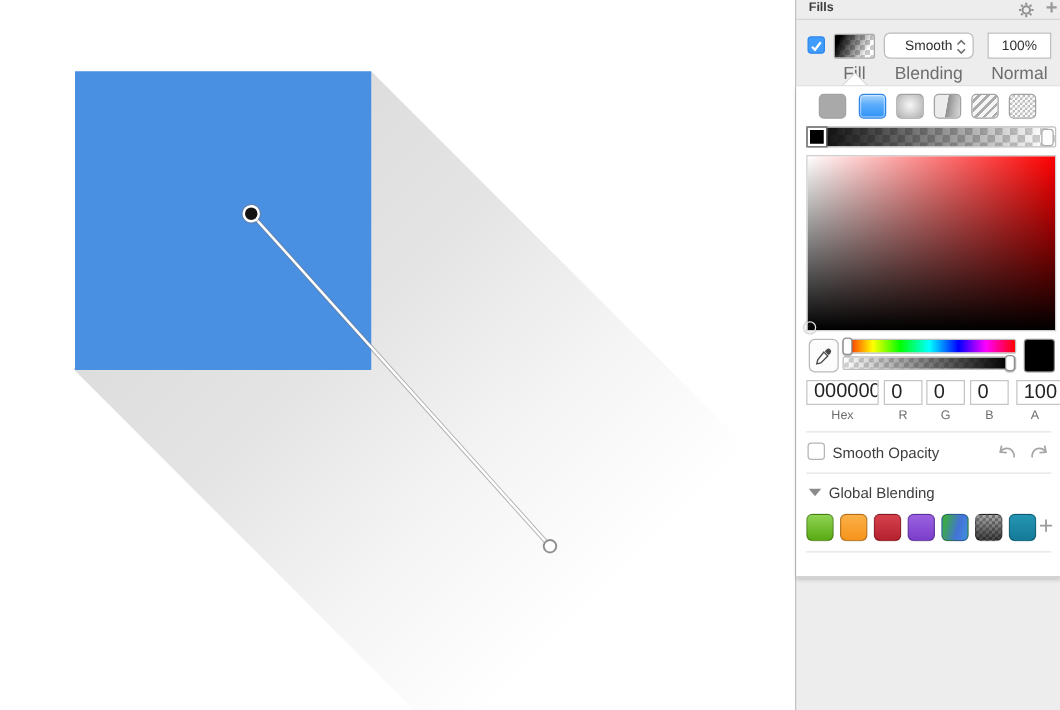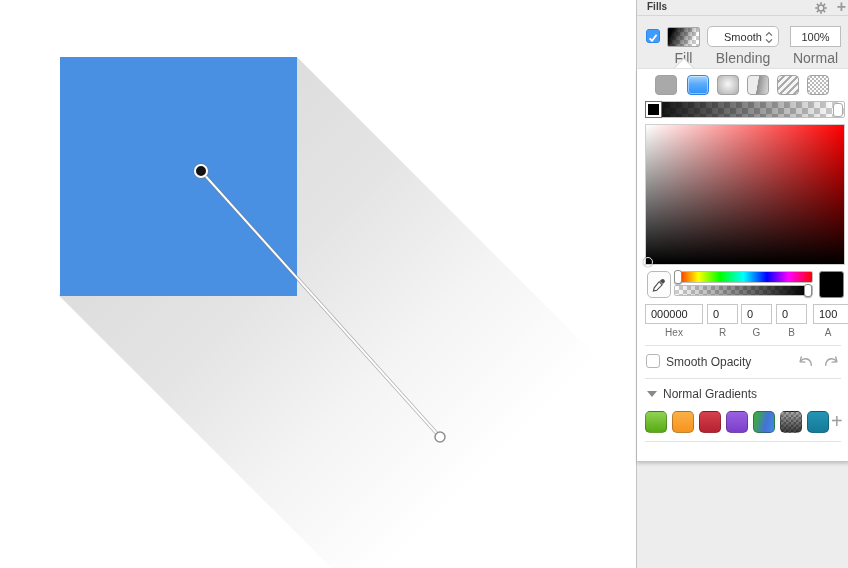--- a/index.html
+++ b/index.html
@@ -117,21 +117,21 @@
       linear-gradient(45deg,#cdcdcd 25%,transparent 25%,transparent 75%,#cdcdcd 75%),
       linear-gradient(45deg,#cdcdcd 25%,#fff 25%,#fff 75%,#cdcdcd 75%);
     background-size:100% 100%, 8px 8px, 8px 8px; background-position:0 0,0 0,4px 4px;
   }
   .alpha-handle { position:absolute; left:167px; top:215px; width:8px; height:13px; background:#fff;
     border:1px solid #8f8f8f; border-radius:3px; box-shadow:0 1px 1px rgba(0,0,0,0.3); z-index:2; }
   .color-well { position:absolute; left:182px; top:202px; width:25px; height:27px; background:#000;
     border:1px solid #8a8a8a; border-radius:3px; }
   
   .field { position:absolute; top:235px; height:20px; border:1px solid #c6c6c6; background:#fff;
-    font-size:11px; color:#222; padding-left:5px; font-family:inherit; }
+    font-size:16px; color:#222; padding-left:5px; font-family:inherit; }
   .f-hex { left:8px; width:58px; }
   .f-r { left:70px; width:31px; }
   .f-g { left:104px; width:31px; }
   .f-b { left:139px; width:31px; }
   .f-a { left:176px; width:52px; }
   .f-label { position:absolute; top:258px; font-size:10px; color:#6d6d6d; text-align:center; }
   .fl-hex { left:8px; width:58px; } .fl-r { left:70px; width:31px; } .fl-g { left:104px; width:31px; }
   .fl-b { left:139px; width:31px; } .fl-a { left:176px; width:30px; }
   .sep { position:absolute; left:8px; right:8px; height:1px; background:#e3e3e3; }
   .sep1 { top:276px; } .sep2 { top:309px; } .sep3 { top:372px; }
@@ -253,21 +253,21 @@
         <g transform="translate(17,0) scale(-1,1)">
           <path d="M3.4 7.4 C6 3.8 11.2 3.9 13.4 7.6 C14.1 8.8 14.4 10 14.3 11.4" fill="none" stroke="#a6a6a6" stroke-width="1.4" stroke-linecap="round"></path>
           <path d="M4.2 3 L3.2 7.7 L7.9 8.1" fill="none" stroke="#a6a6a6" stroke-width="1.4" stroke-linecap="round" stroke-linejoin="round"></path>
         </g>
       </svg>
 
       <div class="sep sep2"></div>
 
       <div class="section-row gg-row">
         <div class="tri-down"></div>
-        <div class="section-label">Normal Gradients</div>
+        <div class="section-label">Global Blending</div>
       </div>
       <div class="gswatch gs-0" style="background-image:linear-gradient(180deg,#8fd353,#58a913)"></div>
       <div class="gswatch gs-1" style="background-image:linear-gradient(180deg,#fbb046,#f6941d)"></div>
       <div class="gswatch gs-2" style="background-image:linear-gradient(180deg,#d6414d,#b5212f)"></div>
       <div class="gswatch gs-3" style="background-image:linear-gradient(180deg,#9a61e0,#7b3ecb)"></div>
       <div class="gswatch gs-4" style="background-image:linear-gradient(105deg,#3ca74d 0%,#3ca74d 15%,#4472d6 60%,#3f8fe0 100%)"></div>
       <div class="gswatch gs-5" style="background-image:linear-gradient(rgba(40,40,40,0.25),rgba(0,0,0,0.7)),linear-gradient(45deg,#8a8a8a 25%,transparent 25%,transparent 75%,#8a8a8a 75%),linear-gradient(45deg,#8a8a8a 25%,#d9d9d9 25%,#d9d9d9 75%,#8a8a8a 75%); background-size:100% 100%,5px 5px,5px 5px; background-position:0 0,0 0,2.5px 2.5px"></div>
       <div class="gswatch gs-6" style="background-image:linear-gradient(180deg,#2595b4,#147a97)"></div>
       <div class="gswatch-add">+</div>
 

